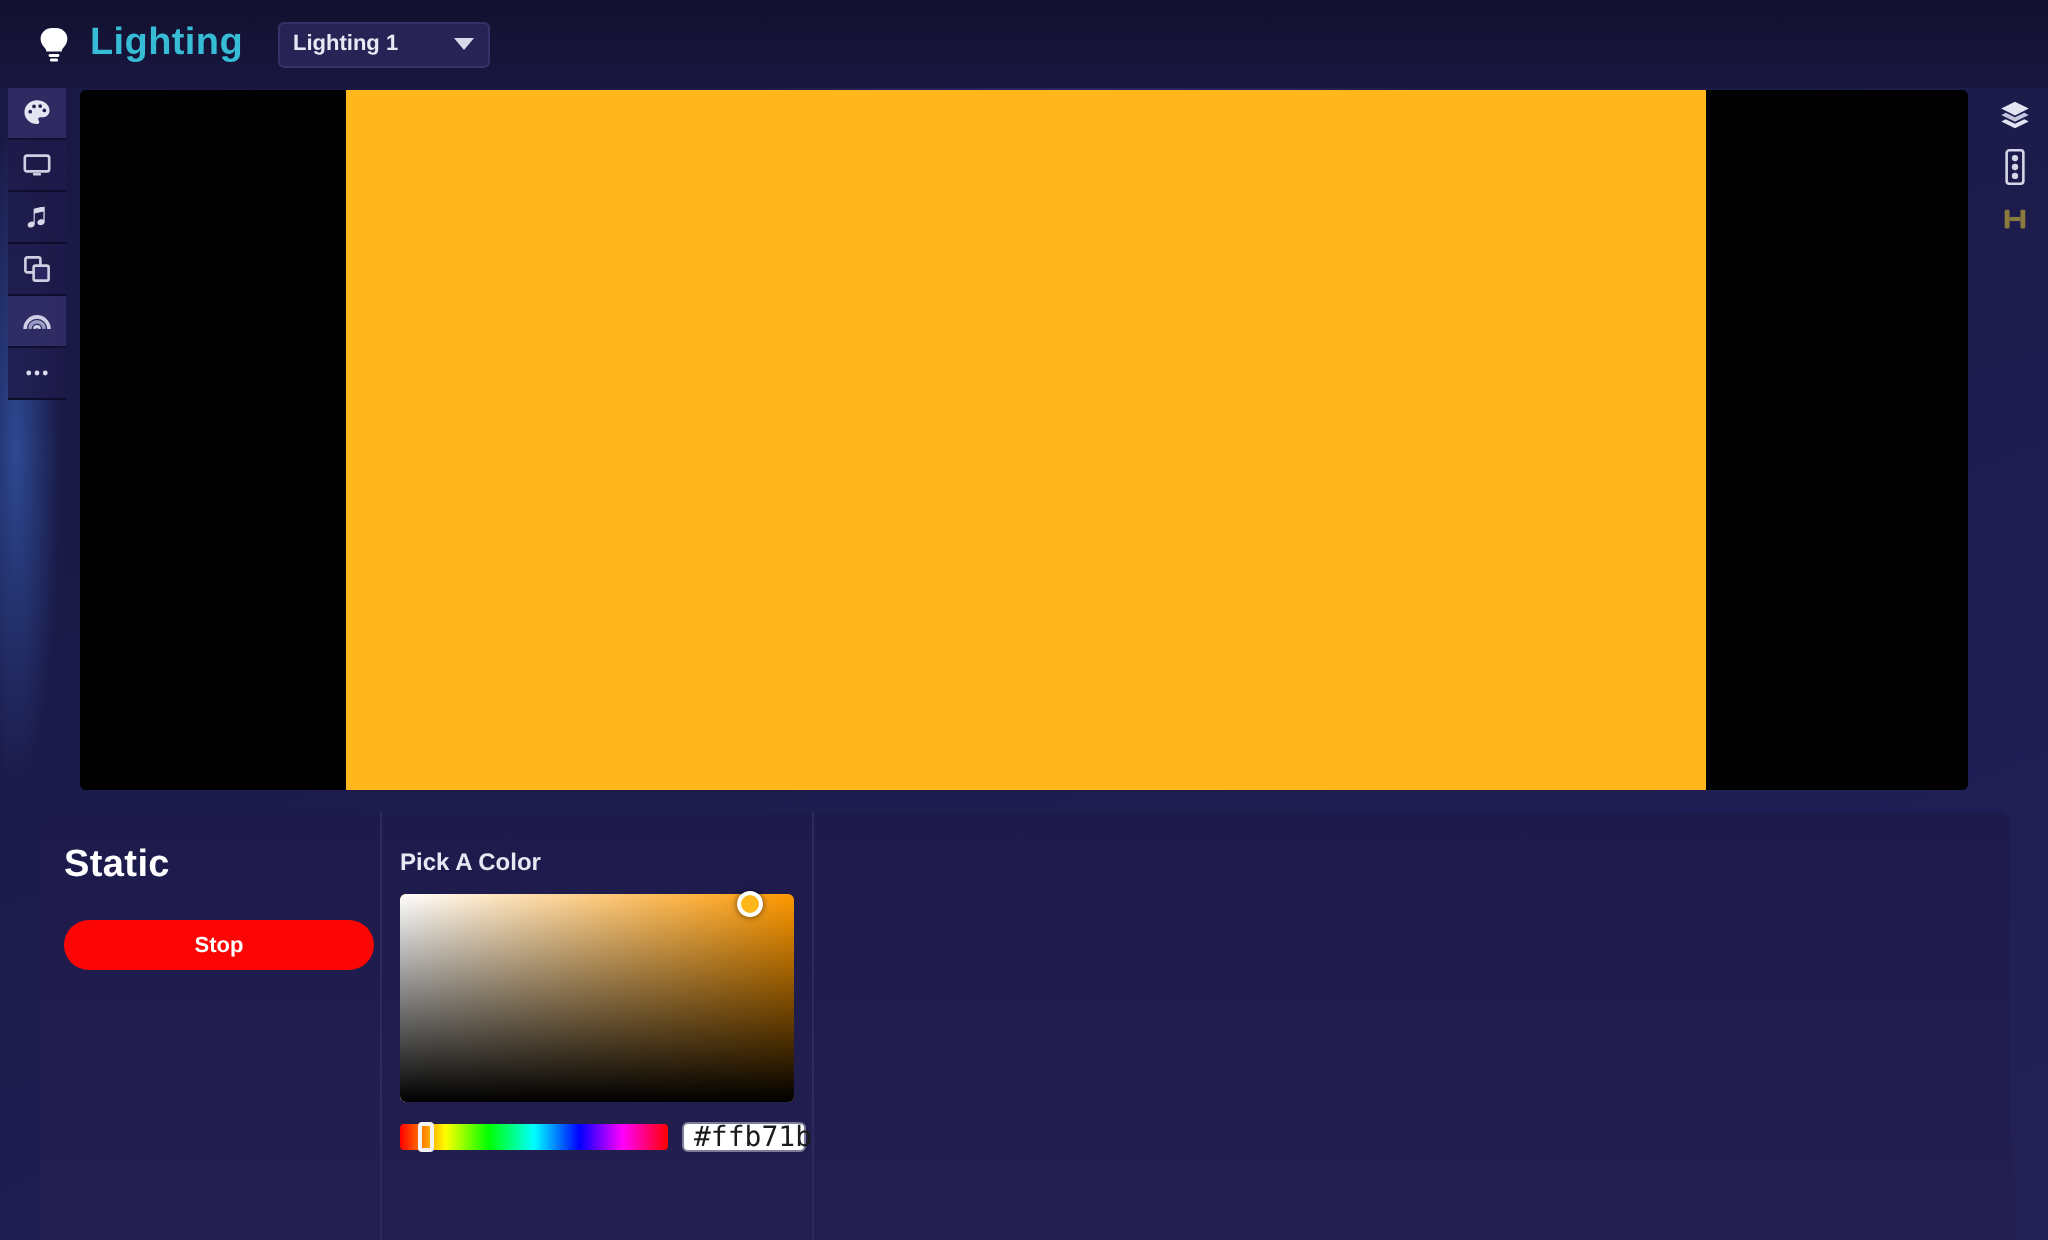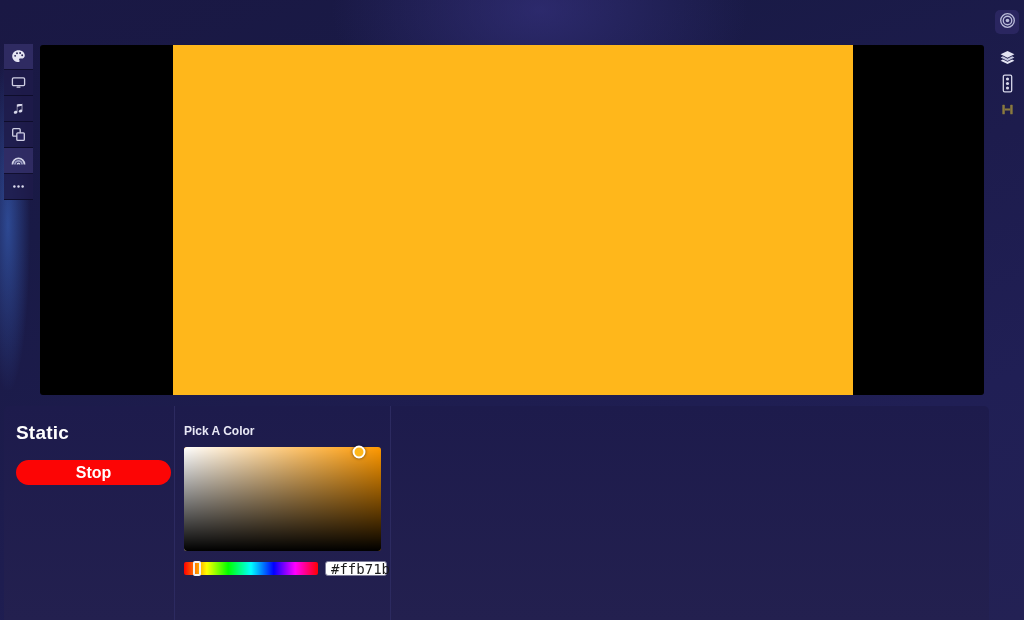--- a/index.html
+++ b/index.html
@@ -146,21 +146,21 @@
   }
   .light-rect {
     position: absolute;
     left: 133px; top: 0px;
     width: 680px; height: 350px;
   }
 
   
   .bottom-panel {
     position: absolute;
-    left: 4px; top: 406px;
+    left: 20px; top: 406px;
     width: 985px; height: 214px;
     background: linear-gradient(180deg, #1d1b4c 0%, #23204f 100%);
     border-radius: 5px 5px 0 0;
     display: flex;
     z-index: 12;
   }
 
   .col-static {
     width: 171px;
     border-right: 1px solid #2c2a60;
@@ -175,21 +175,21 @@
   }
   .stop-btn {
     margin-top: 16px;
     width: 155px; height: 25px;
     background: #fc0505;
     border-radius: 13px;
     display: flex;
     align-items: center;
     justify-content: center;
     color: #ffffff;
-    font-size: 16px;
+    font-size: 11px;
     font-weight: bold;
     cursor: pointer;
     text-align: center;
   }
 
   .col-picker {
     width: 216px;
     border-right: 1px solid #2c2a60;
     padding: 18px 0 0 9px;
     box-sizing: border-box;
@@ -278,20 +278,37 @@
 </style>
 </head>
 <body>
 
 <div id="app">
 
   <div class="glow-top"></div>
   <div class="glow-left"></div>
   <div class="glow-bottom"></div>
 
+  <div class="header">
+
+    <div class="bulb-icon">
+      <svg width="16" height="19" viewBox="0 0 16 19">
+        <path d="M8 1C4.8 1 2.3 3.4 2.3 6.4c0 2 1 3.3 1.9 4.3.5.6.9 1.1.9 1.7v.4h7.8v-.4c0-.6.4-1.1.9-1.7.9-1 1.9-2.3 1.9-4.3C15.7 3.4 13.2 1 10 1z" transform="translate(-1,0)" fill="#ffffff"></path>
+        <rect x="5.3" y="14" width="5.4" height="1.5" rx="0.7" fill="#ffffff"></rect>
+        <rect x="6" y="16.3" width="4" height="1.5" rx="0.7" fill="#ffffff"></rect>
+      </svg>
+    </div>
+
+    <div class="app-title" style="color: rgb(54, 188, 212);">Lighting</div>
+
+    <div class="profile-select">
+      <div class="label">Lighting 1</div>
+      <div class="chev"></div>
+    </div>
+  </div>
 
   <div class="left-rail">
 
     <div class="rail-btn active">
       <span>
         <svg width="15" height="15" viewBox="0 0 16 16">
           <path d="M8 1.2C4.3 1.2 1.3 4 1.3 7.6c0 3.5 3 6.3 6.7 6.3.7 0 1.2-.5 1.2-1.1 0-.3-.1-.6-.3-.8-.2-.2-.3-.4-.3-.7 0-.6.5-1.1 1.2-1.1h1.4c2 0 3.5-1.5 3.5-3.4C14.7 3.6 11.7 1.2 8 1.2z" fill="#e4e4f2"></path>
           <circle cx="4.4" cy="7.3" r="1" fill="#23204f"></circle>
           <circle cx="6.4" cy="4.5" r="1" fill="#23204f"></circle>
           <circle cx="9.7" cy="4.3" r="1" fill="#23204f"></circle>

